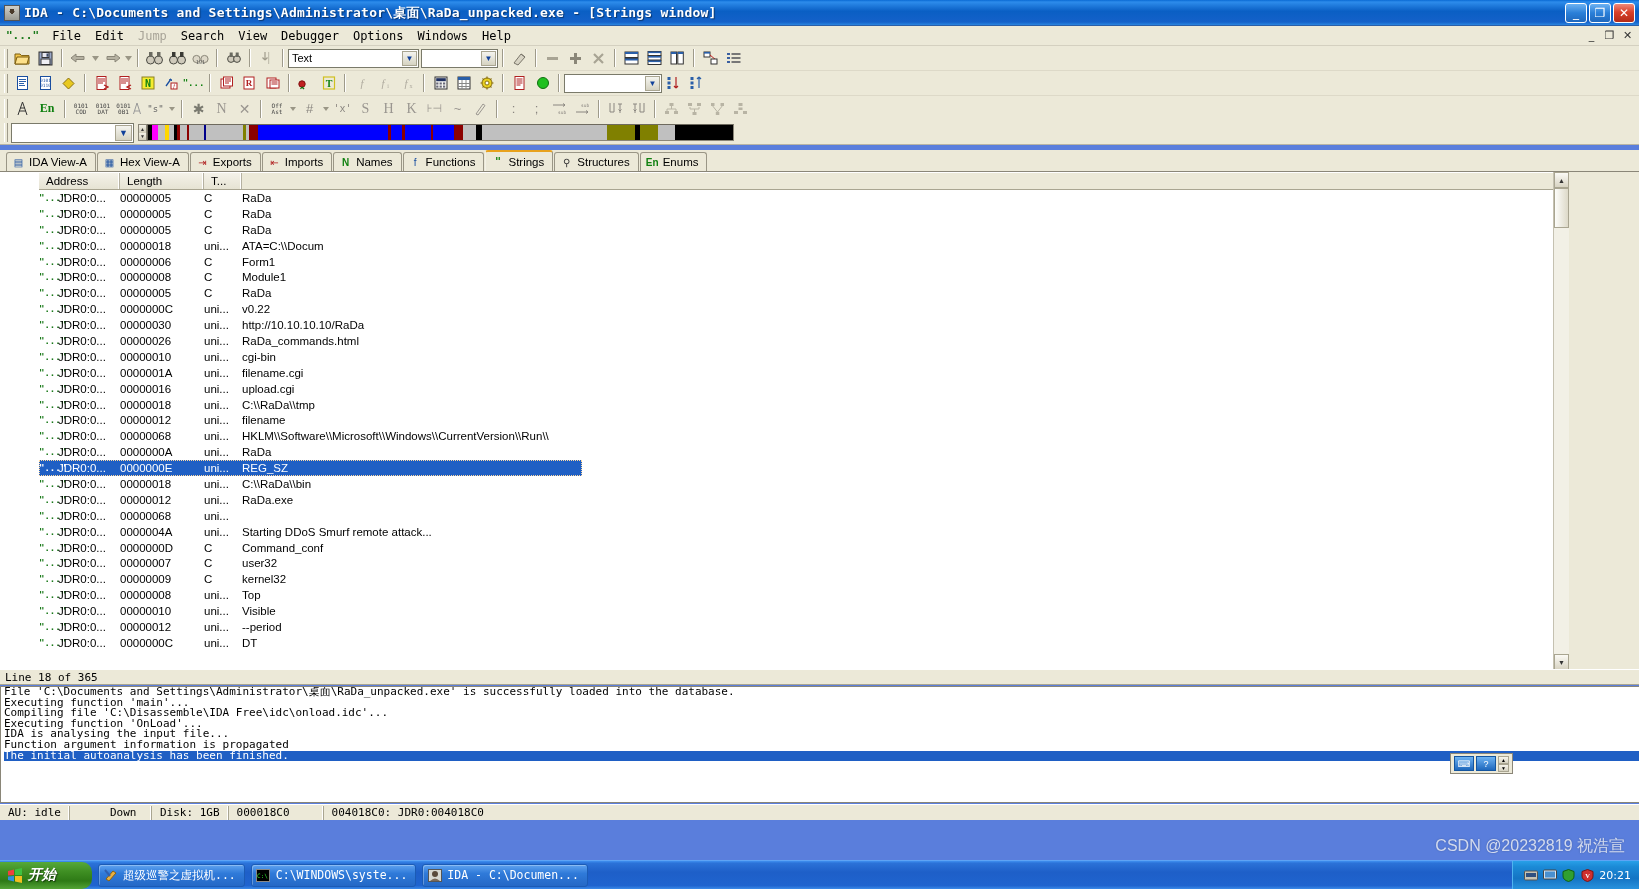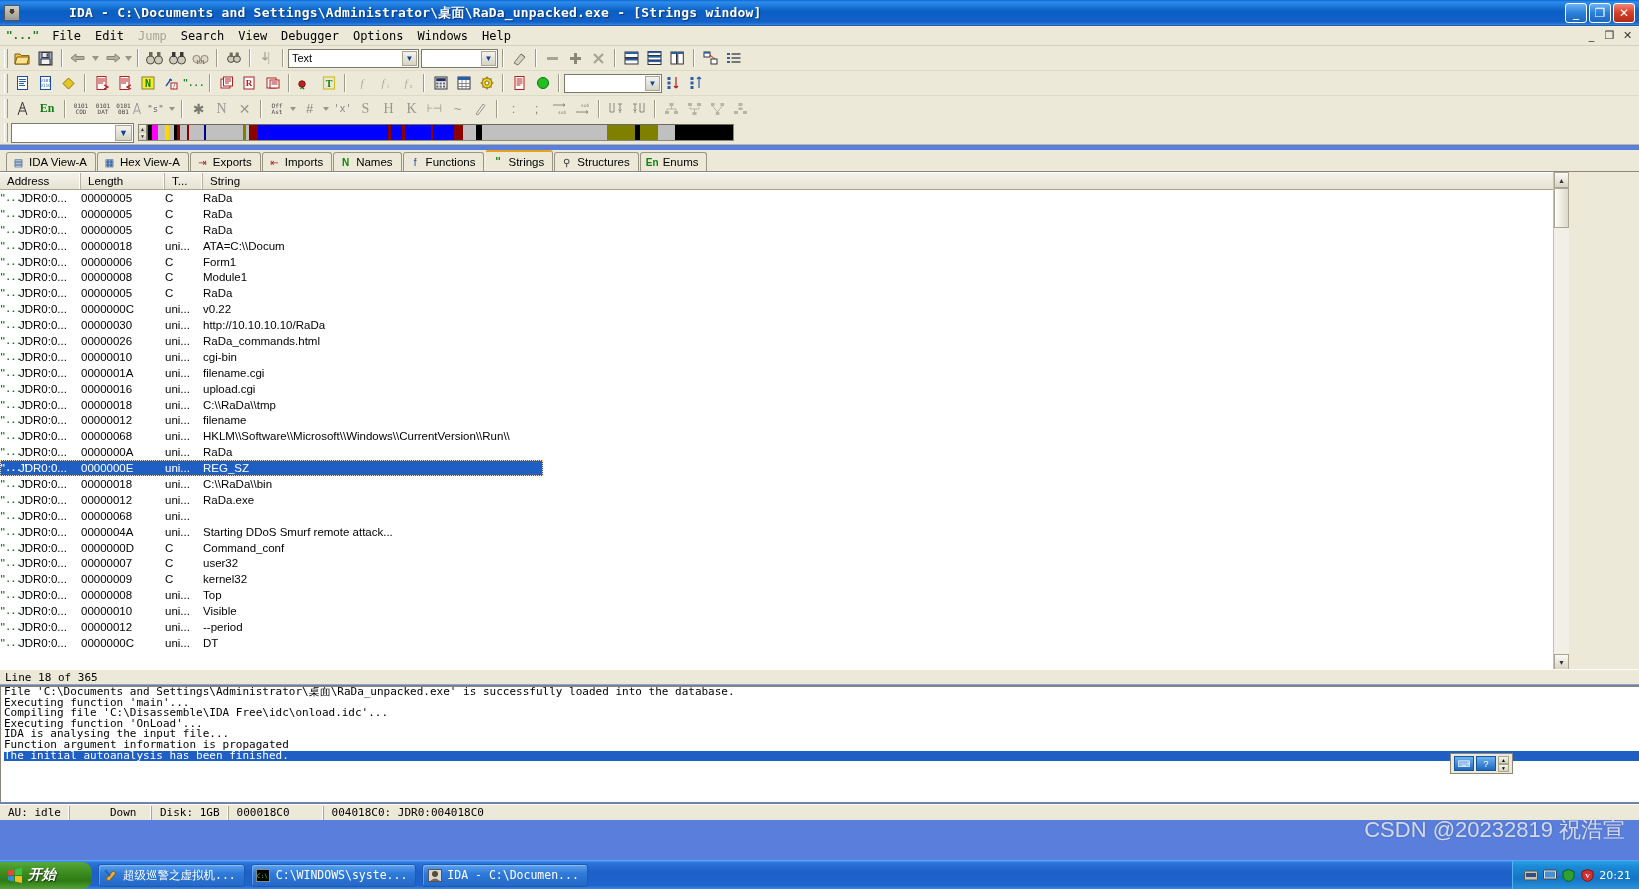--- a/index.html
+++ b/index.html
@@ -11,21 +11,20 @@
     background: #5a7edc;
   }
   #app { position: relative; width: 1639px; height: 889px; }
 
   
   .titlebar {
     position: absolute; left: 0; top: 0; width: 1639px; height: 26px;
     background: linear-gradient(180deg, #0a6ad4 0%, #2d8ceb 8%, #0a5fc4 45%, #1461c9 88%, #2a86e0 100%);
     display: flex; align-items: center;
     border-bottom: 1px solid #2a5fa8;
-    gap: 45px;
   }
   .title-ico {
     width: 16px; height: 16px; margin: 0 4px 0 4px;
     background: #d8d8d0; border: 1px solid #555;
     position: relative; flex: none;
     background-image:
       radial-gradient(circle at 50% 38%, #4a3a2a 0 22%, transparent 23%),
       linear-gradient(180deg, #cfcfc8 0%, #9a9a92 100%);
   }
   .title-text {
@@ -132,21 +131,21 @@
     border-top: 2px solid #e8a21c;
     border-left: 1px solid #f3f1e6; border-right: 1px solid #9a9686;
     font-weight: normal;
   }
   .tabico { width: 13px; height: 13px; display: flex; align-items: center; justify-content: center;
     font-size: 10px; flex: none; }
 
   
   .listwrap {
     position: absolute; left: 0; width: 1639px;
-    background: #fff; border-top: 1px solid #fff;
+    background: #fff; border-top: 1px solid #fff; padding-left: 39px;
   }
   .lhead {
     height: 17px; display: flex; background: #ece9d8;
     border-bottom: 1px solid #a9a591;
   }
   .lhcell {
     font-size: 11.5px; color: #000; padding-left: 7px; display: flex; align-items: center;
     border-right: 1px solid #b5b1a1; box-shadow: inset -2px 0 0 -1px #fff;
     background: linear-gradient(180deg,#f4f2e9,#e6e3d3);
   }
@@ -243,22 +242,22 @@
   .tray {
     margin-left: auto; height: 29px; display: flex; align-items: center; gap: 4px;
     padding: 0 8px 0 10px;
     background: linear-gradient(180deg,#28a0e8 0%,#1b8ad6 20%,#1474c4 60%,#2a95e0 100%);
     border-left: 1px solid #4fb4f0;
     font-family: "DejaVu Sans", sans-serif; font-size: 11px; color: #fff;
   }
   .trayico { width: 15px; height: 14px; display:flex; align-items:center; justify-content:center; font-size:10px; }
 
   .watermark {
-    position: absolute; right: 14px; bottom: 44px;
-    font-family: "Liberation Sans", sans-serif; font-size: 22px;
+    position: absolute; right: 14px; bottom: 32px;
+    font-family: "Liberation Sans", sans-serif; font-size: 16px;
     color: rgba(255,255,255,.75); white-space: nowrap; pointer-events: none;
     text-shadow: 0 0 2px rgba(0,0,0,.25);
   }
 </style>
 </head>
 <body>
 
 <div id="app">
 
   <div class="titlebar">
@@ -861,21 +860,20 @@
         <span class="tabico" style="color: rgb(16, 128, 16); font-weight: bold; font-size: 10px;">En</span>
         <span>Enums</span>
       </div>
     </div>
 
   <div class="listwrap" style="top:172px;height:498px;">
     <div class="lhead" id="lhead">
         <div class="lhcell" style="width: 81px;">Address</div>
         <div class="lhcell" style="width: 84px;">Length</div>
         <div class="lhcell" style="width: 38px;">T...</div>
-        <div class="lhcell" style="width: 1380px;">String</div>
       </div>
     <div class="lbody" id="lbody" style="height:480px;width:1553px;">
         <div class="row">
           <span class="c-ico">"..."</span>
           <span class="c-addr">JDR0:0...</span>
           <span class="c-len">00000005</span>
           <span class="c-type">C</span>
           <span class="c-str">RaDa</span>
         </div>
         <div class="row">

